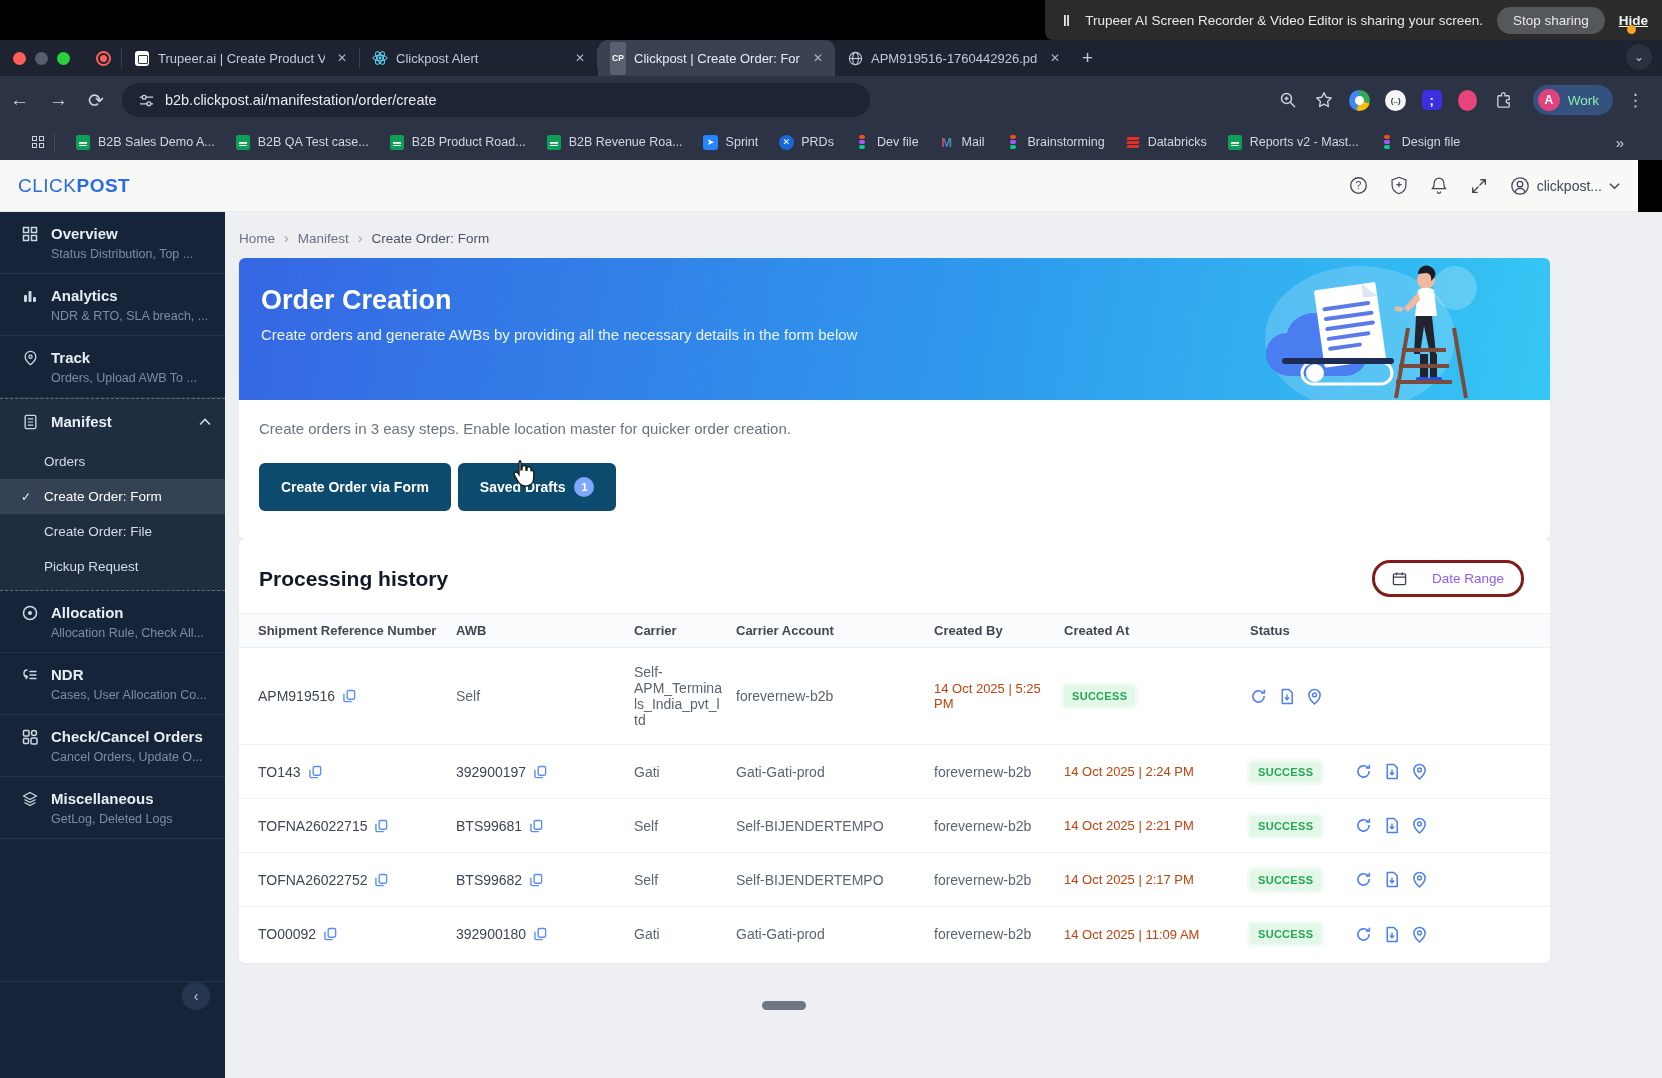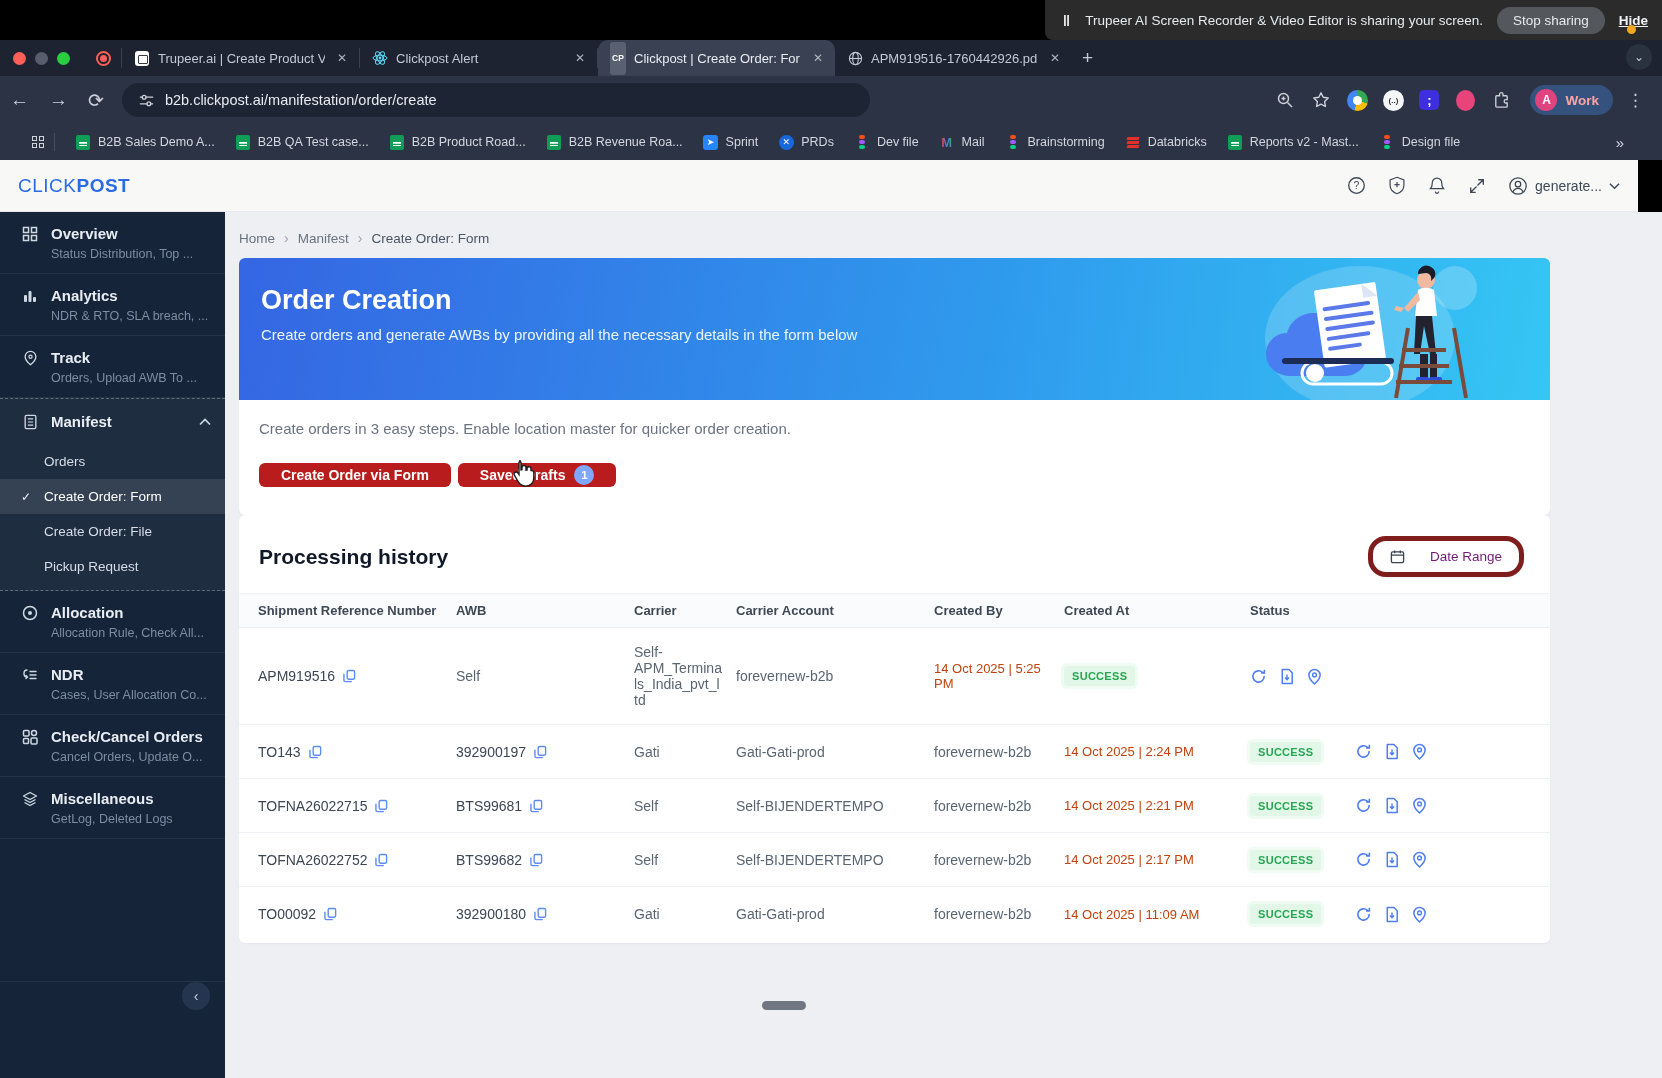--- a/index.html
+++ b/index.html
@@ -43,21 +43,21 @@
   .url-text { color:#e8ebf0; font-size:14.5px; font-weight:500; }
   .tool-right { margin-left:auto; display:flex; align-items:center; gap:6px; padding-right:10px; }
   .ticon { width:30px; height:30px; display:flex; align-items:center; justify-content:center; color:#cdd2db; cursor:pointer; }
   .ext-ball { width:21px; height:21px; border-radius:50%; background:conic-gradient(#34a853 0 30%, #fbbc05 30% 55%, #4285f4 55% 100%); position:relative; }
   .ext-ball::after { content:""; position:absolute; inset:6px; background:#fff; border-radius:50%; }
   .ext-white { width:21px; height:21px; border-radius:50%; background:#f5f6f7; color:#333; font-size:8px; font-weight:bold; display:flex; align-items:center; justify-content:center; }
   .ext-semi { width:20px; height:20px; border-radius:5px; background:#3d2ee0; color:#fff; font-size:13px; font-weight:bold; display:flex; align-items:center; justify-content:center; }
   .ext-pink { width:19px; height:21px; border-radius:50%; background:#e8447c; }
   .profile-pill { display:flex; align-items:center; gap:8px; background:#35517e; border-radius:16px; padding:4px 14px 4px 5px; margin-left:8px; cursor:pointer; }
   .avatar { width:22px; height:22px; border-radius:50%; background:#e0447e; color:#fff; font-size:12px; font-weight:bold; display:flex; align-items:center; justify-content:center; }
-  .profile-name { color:#fca5a5; font-size:13.5px;font-weight:bold; }
+  .profile-name { color:#86efac; font-size:13.5px; }
   .dots { color:#cdd2db; font-size:17px; padding:0 8px; cursor:pointer; }
 
   
   .bookmarks { position:absolute; left:0; top:124px; width:1662px; height:36px; background:#2c3344; display:flex; align-items:center; padding:0 24px; }
   .apps-ico { display:grid; grid-template-columns:5px 5px; grid-gap:2px; padding:0 10px 0 8px; cursor:pointer; }
   .apps-ico i { width:5px; height:5px; border:1.5px solid #cdd2db; }
   .bm-sep { width:1px; height:18px; background:#454c5c; margin-right:10px; }
   .bm { display:flex; align-items:center; gap:7px; color:#d3d7e0; font-size:12.5px; padding:5px 10px; border-radius:6px; cursor:pointer; white-space:nowrap; }
   .bi { width:16px; height:16px; flex:none; display:flex; align-items:center; justify-content:center; }
   .bi-sheet { width:14px; height:15px; background:#0f9d58; border-radius:2px; position:relative; }
@@ -107,27 +107,27 @@
 
   .card { background:#fff; border-radius:6px; margin:0 112px 0 14px; box-shadow:0 1px 2px rgba(16,24,40,0.04); }
   .banner { position:relative; height:142px; border-radius:6px 6px 0 0; overflow:hidden;
     background:linear-gradient(100deg,#3566e3 0%, #2f9bed 58%, #35c6f4 100%); }
   .banner h1 { color:#fff; font-size:27px; font-weight:700; margin:27px 0 0 22px; }
   .banner p { color:#eaf6ff; font-size:15px; margin:10px 0 0 22px; }
   .banner svg.illus { position:absolute; right:60px; top:0; height:142px; }
   .card1-body { padding:20px 22px 28px 20px; }
   .hint { color:#6b7280; font-size:15px; }
   .btn-row { display:flex; gap:7px; margin-top:26px; }
-  .btn-blue { background:#b91c1c; color:#fff; border:none; border-radius:6px; font-size:14px; font-weight:700; padding:2px 22px; display:flex; align-items:center; gap:9px; cursor:pointer; font-family:inherit;text-align:right; }
+  .btn-blue { background:#0c4a6e; color:#fff; border:none; border-radius:6px; font-size:14px; font-weight:700; padding:14px 22px; display:flex; align-items:center; gap:9px; cursor:pointer; font-family:inherit;text-align:right; }
   .count-badge { background:#7fa7fd; color:#fff; width:20px; height:20px; border-radius:50%; font-size:11.5px; font-weight:700; display:flex; align-items:center; justify-content:center; }
 
   .card2 { padding-bottom:2px; }
   .card2-head { display:flex; align-items:center; justify-content:space-between; padding:21px 26px 16px 20px; }
   .card2-head h2 { font-size:21px; color:#111827; font-weight:700; }
-  .daterange { display:flex; align-items:center; gap:25px; background:#fff; border:5px solid #7f1d1d; border-radius:18px; padding:8px 17px; font-size:13.5px; color:#701a75; cursor:pointer; box-shadow:0 1px 2px rgba(16,24,40,0.05); font-family:inherit; }
+  .daterange { display:flex; align-items:center; gap:25px; background:#fff; border:3px solid #7f1d1d; border-radius:18px; padding:8px 17px; font-size:13.5px; color:#8b5cf6; cursor:pointer; box-shadow:0 1px 2px rgba(16,24,40,0.05); font-family:inherit; }
 
   .tbl { width:100%; }
   .trow { display:grid; grid-template-columns:198px 178px 102px 198px 130px 186px 105px 1fr; padding-left:19px; align-items:center; }
   .thead { background:#fafbfc; border-top:1px solid #f0f1f4; border-bottom:1px solid #eceef1; }
   .thead > div { font-size:13px; color:#3f4855; font-weight:700; padding:9px 10px 9px 0; }
   .tbody-row { border-bottom:1px solid #f0f1f4; min-height:54px; }
   .tbody-row:last-child { border-bottom:none; }
   .cell { font-size:14px; color:#5a6572; padding:16px 14px 16px 0; overflow-wrap:break-word; }
   .cell.ref { color:#3d4654; font-weight:500; display:flex; align-items:center; gap:8px; }
   .cell.dt { font-size:13px; color:#c2410c; }
@@ -392,21 +392,21 @@
               <path d="M12 3h5v5M17 3l-6 6M8 17H3v-5M3 17l6-6"></path>
             </g>
           </svg>
       </span>
       <span class="hdr-user">
         <svg width="20" height="20" viewBox="0 0 22 22">
             <circle cx="11" cy="11" r="9" fill="none" stroke="#3f4857" stroke-width="1.4"></circle>
             <circle cx="11" cy="9" r="3" fill="none" stroke="#3f4857" stroke-width="1.4"></circle>
             <path d="M5.5 17.5c1-2.6 3-4 5.5-4s4.5 1.4 5.5 4" fill="none" stroke="#3f4857" stroke-width="1.4"></path>
           </svg>
-        <span>generate...</span>
+        <span>clickpost...</span>
         <svg width="11" height="8" viewBox="0 0 12 8">
             <path d="M1 1.5l5 5 5-5" fill="none" stroke="#3f4857" stroke-width="1.6"></path>
           </svg>
       </span>
     </div>
   </div>
 
   <div class="sidebar">
 
     <div class="side-item">

